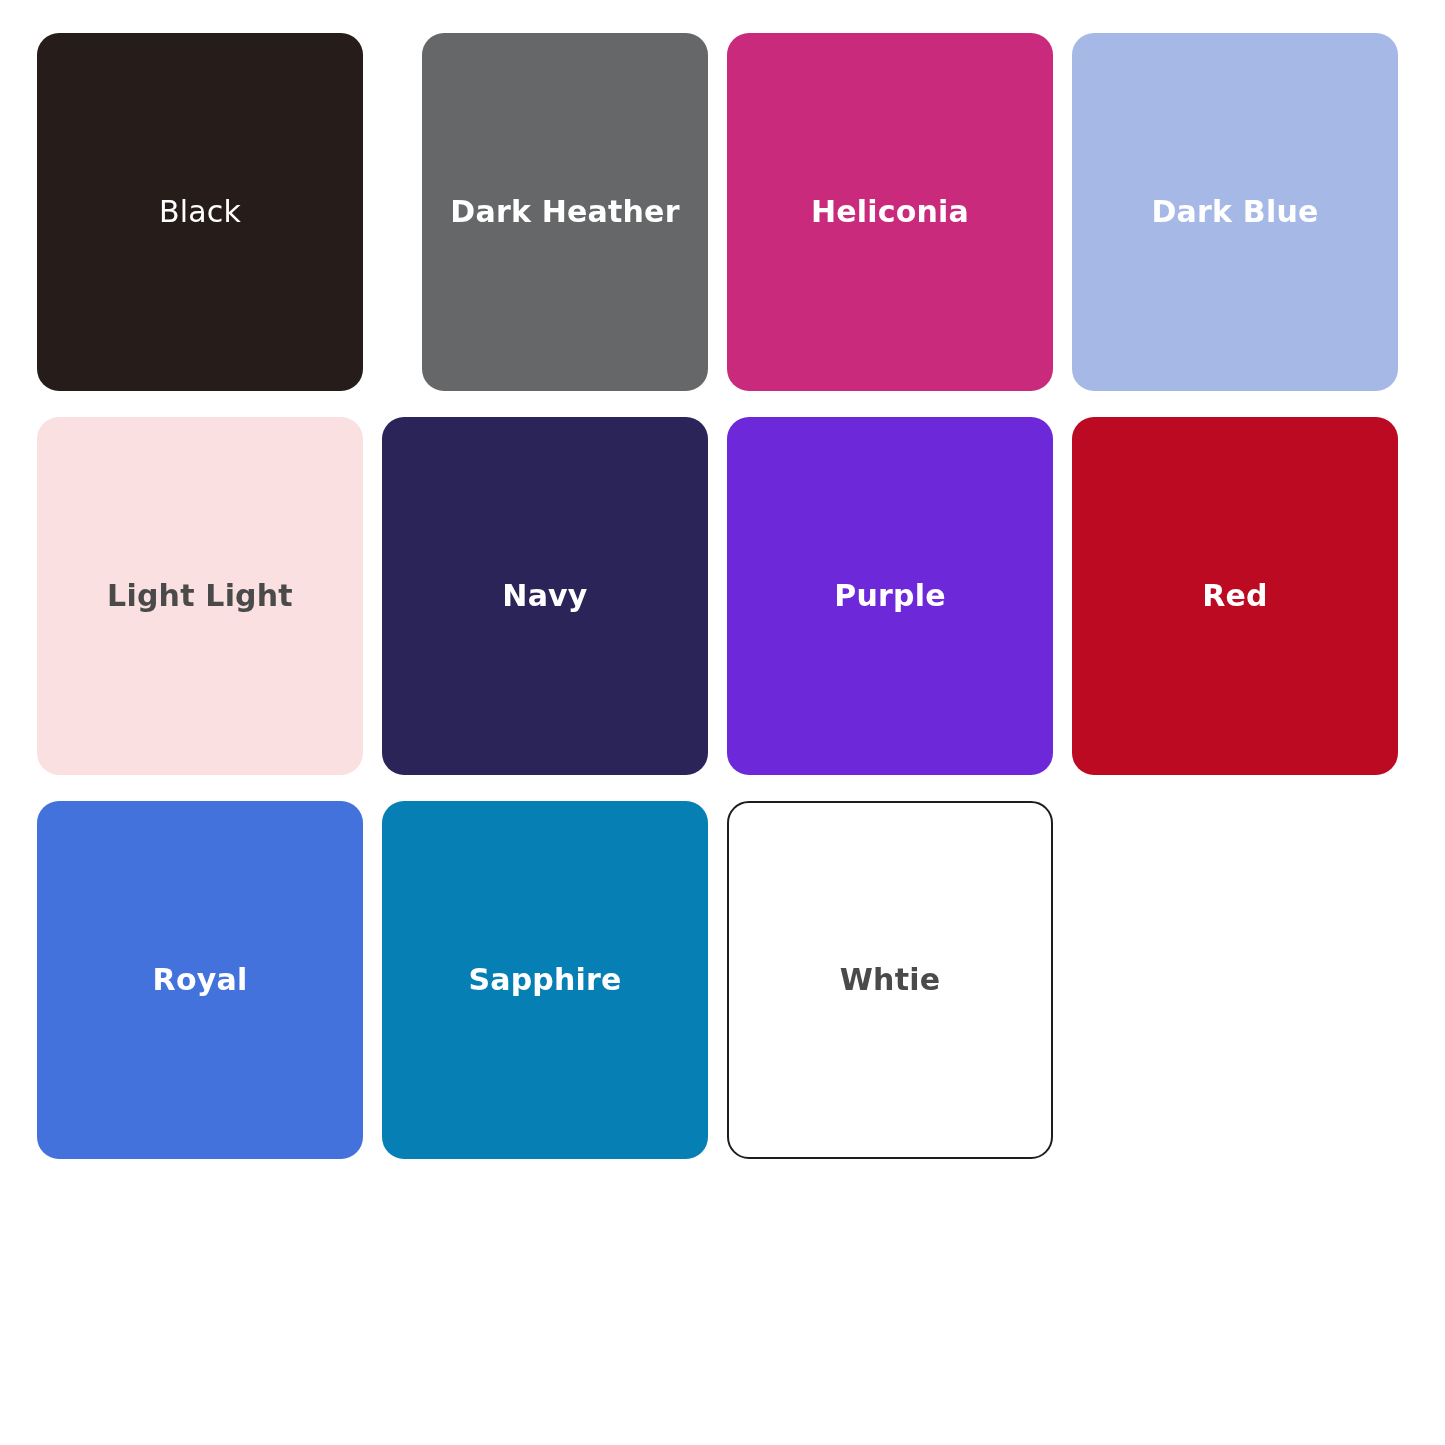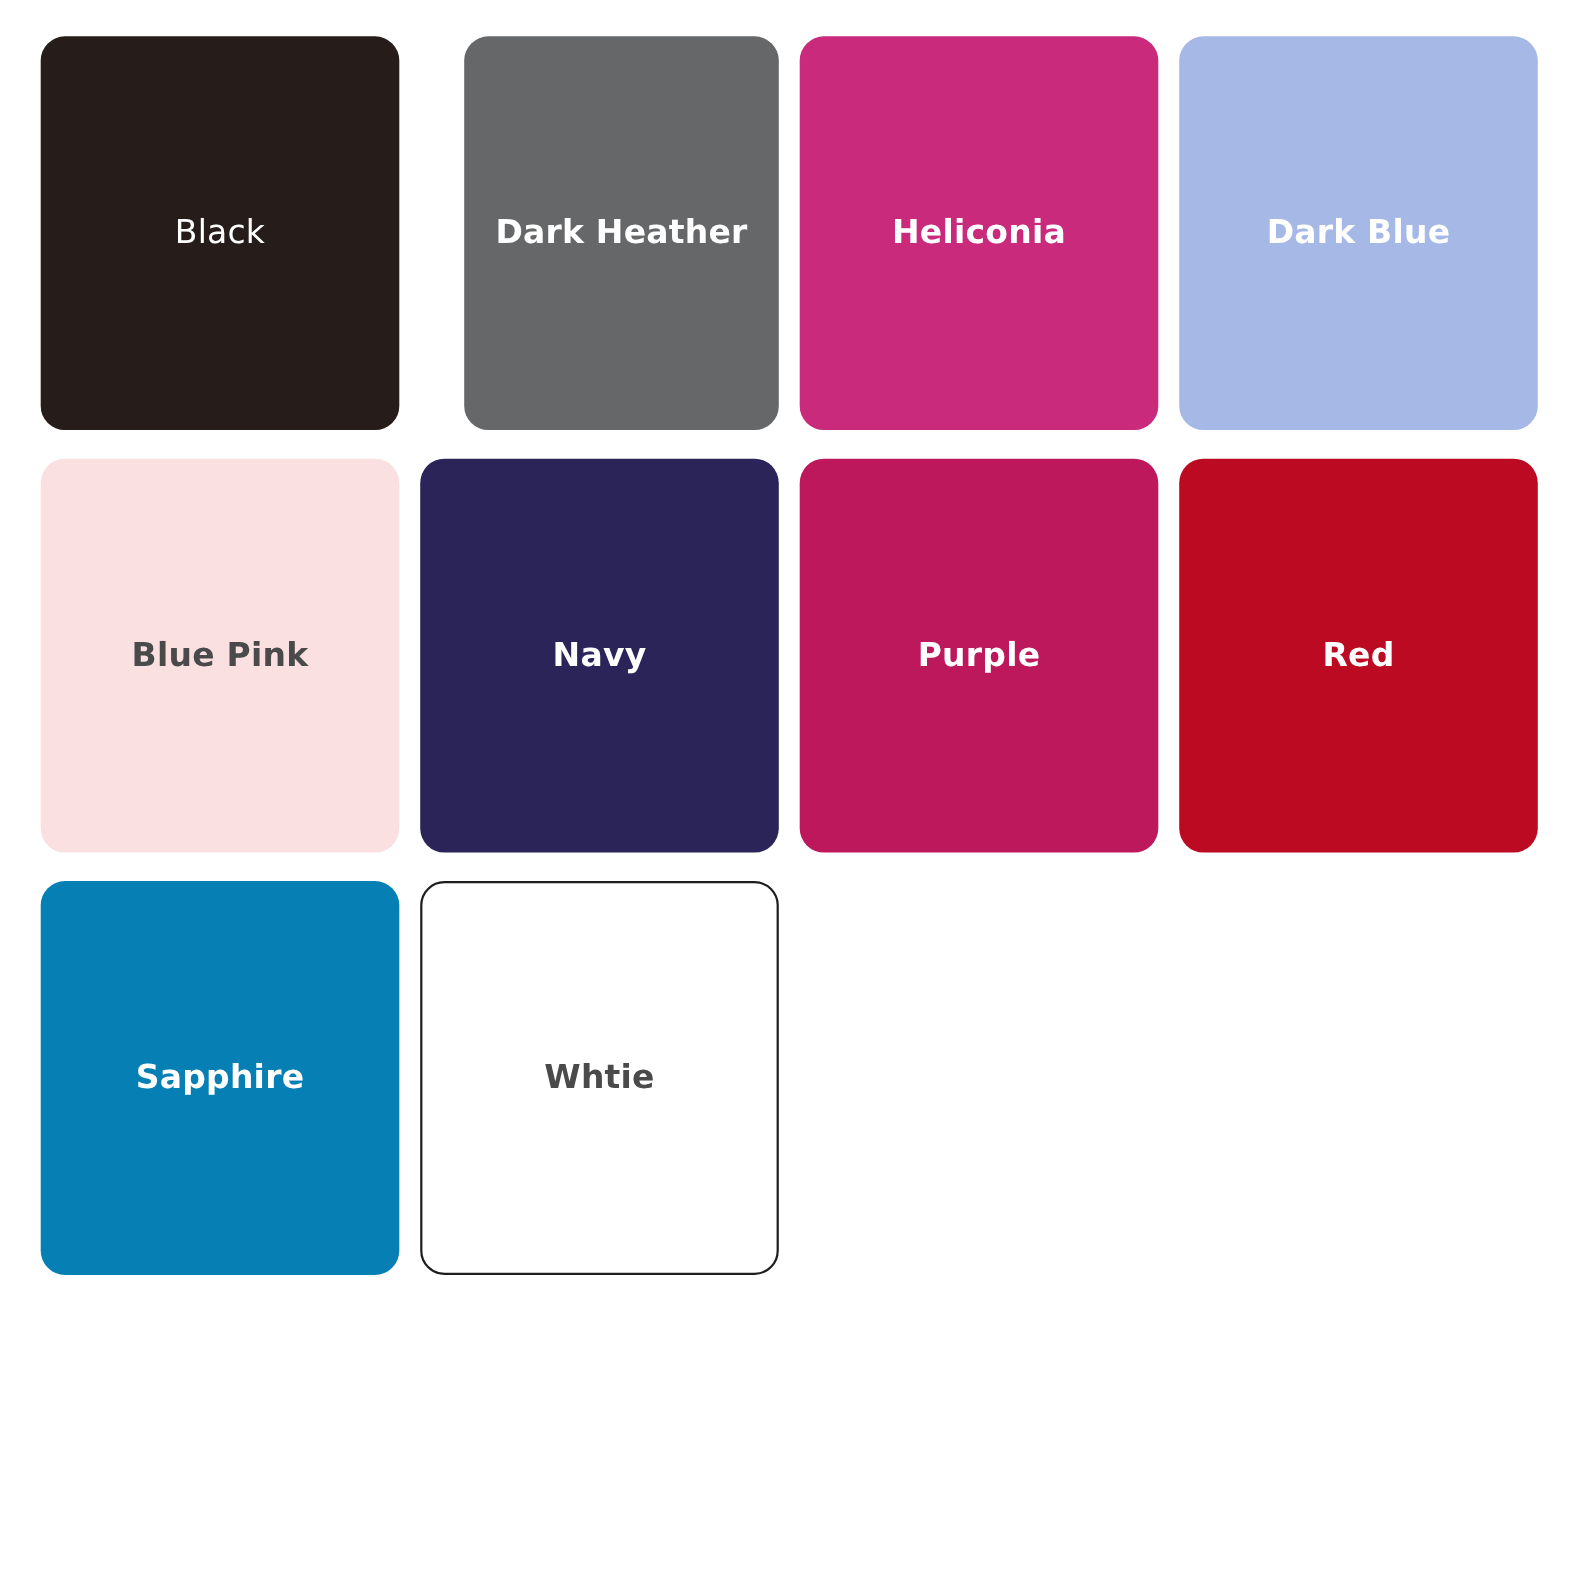--- a/index.html
+++ b/index.html
@@ -60,30 +60,33 @@
     <div class="swatch" style="background: rgb(102, 103, 104); border-radius: 22px; margin-left: 40px;">
       <span class="swatch-label" style="color: rgb(255, 255, 255); font-size: 30px; font-weight: bold;">Dark Heather</span>
     </div>
     <div class="swatch" style="background: rgb(201, 42, 124); border-radius: 22px;">
       <span class="swatch-label" style="color: rgb(255, 255, 255); font-size: 30px; font-weight: bold;">Heliconia</span>
     </div>
     <div class="swatch" style="background: rgb(166, 184, 230); border-radius: 22px;">
       <span class="swatch-label" style="color: rgb(255, 255, 255); font-size: 30px; font-weight: bold;">Dark Blue</span>
     </div>
     <div class="swatch" style="background: rgb(251, 224, 225); border-radius: 22px;">
-      <span class="swatch-label" style="color: rgb(74, 74, 74); font-size: 30px; font-weight: bold;">Blue Pink</span>
+      <span class="swatch-label" style="color: rgb(74, 74, 74); font-size: 30px; font-weight: bold;">Light Light</span>
     </div>
     <div class="swatch" style="background: rgb(43, 36, 88); border-radius: 22px;">
       <span class="swatch-label" style="color: rgb(255, 255, 255); font-size: 30px; font-weight: bold;">Navy</span>
     </div>
-    <div class="swatch" style="background: #be185d; border-radius: 22px;">
+    <div class="swatch" style="background: #6d28d9; border-radius: 22px;">
       <span class="swatch-label" style="color: rgb(255, 255, 255); font-size: 30px; font-weight: bold;">Purple</span>
     </div>
     <div class="swatch" style="background: rgb(187, 10, 33); border-radius: 22px;">
       <span class="swatch-label" style="color: rgb(255, 255, 255); font-size: 30px; font-weight: bold;">Red</span>
+    </div>
+    <div class="swatch" style="background: rgb(68, 114, 220); border-radius: 22px;">
+      <span class="swatch-label" style="color: rgb(255, 255, 255); font-size: 30px; font-weight: bold;">Royal</span>
     </div>
     <div class="swatch" style="background: rgb(6, 128, 180); border-radius: 22px;">
       <span class="swatch-label" style="color: rgb(255, 255, 255); font-size: 30px; font-weight: bold;">Sapphire</span>
     </div>
     <div class="swatch outlined" style="background: rgb(255, 255, 255); border-radius: 22px; border-color: rgb(29, 29, 29);">
       <span class="swatch-label" style="color: rgb(74, 74, 74); font-size: 30px; font-weight: bold;">Whtie</span>
     </div>
   </div>
 
 </body></html>

